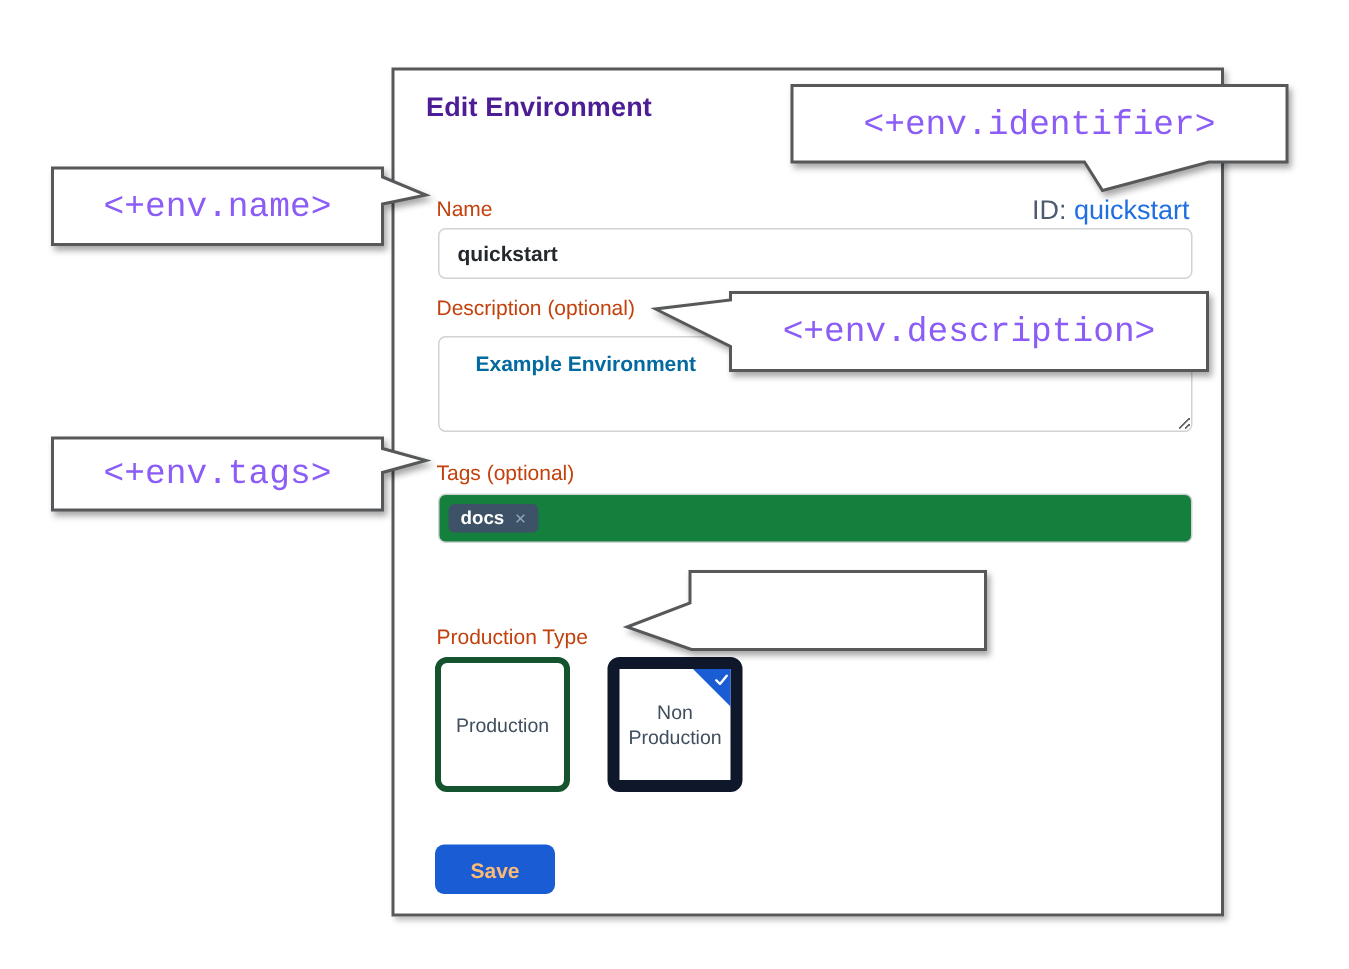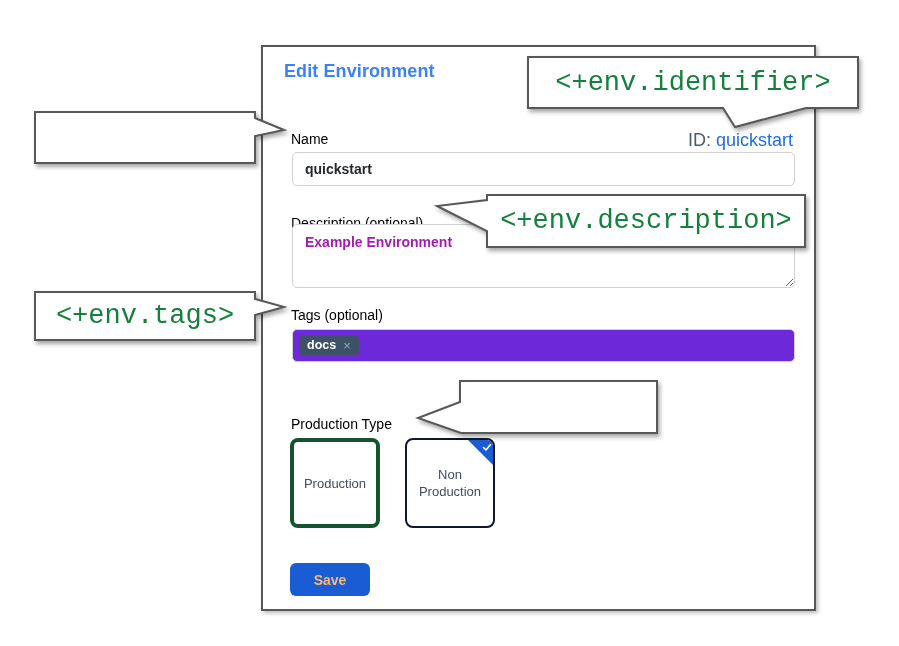--- a/index.html
+++ b/index.html
@@ -7,87 +7,87 @@
   .stage { position: relative; width: 899px; height: 646px; background: #fff; }
 
   
   .dialog {
     position: absolute; left: 261px; top: 45px; width: 555px; height: 566px;
     background: #fff; border: 2px solid #56585a;
     box-shadow: 2px 2px 4px rgba(0,0,0,0.28);
   }
   .dlg-title {
     position: absolute; left: 21px; top: 14px;
-    font-size: 18px; font-weight: 700; color: #3b82f6; letter-spacing: 0.1px;
+    font-size: 18px; font-weight: 700; color: #4c1d95; letter-spacing: 0.1px;
   }
   .field-label {
-    position: absolute; font-size: 14px; font-weight: 500; color: #000000;
+    position: absolute; font-size: 14px; font-weight: 500; color: #c2410c;
   }
   .id-row {
     position: absolute; top: 83px; right: 21px; font-size: 18px; font-weight: 500;
   }
   .id-prefix { color: #4c5c6e; }
   .id-link { color: #1f6fe0; cursor: pointer; }
 
   .text-input {
     position: absolute; left: 29px; width: 503px; height: 34px;
     border: 1px solid #d0d2d4; border-radius: 5px; background: #fff;
     font-family: "Liberation Sans", sans-serif;
     font-size: 14px; font-weight: 600; color: #24292e; padding: 0 12px; outline: none;
   }
   .desc-area {
     position: absolute; left: 29px; top: 177px; width: 503px; height: 64px;
     border: 1px solid #d0d2d4; border-radius: 5px; background: #fff;
     font-family: "Liberation Sans", sans-serif;
-    font-size: 14px; font-weight: 600; color: #a21caf; padding: 8px 12px;
+    font-size: 14px; font-weight: 600; color: #0369a1; padding: 8px 24px;
     resize: both; outline: none; line-height: 18px;
   }
   .tags-input {
     position: absolute; left: 29px; top: 282px; width: 503px; height: 33px;
-    border: 1px solid #d0d2d4; border-radius: 5px; background: #6d28d9;
+    border: 1px solid #d0d2d4; border-radius: 5px; background: #15803d;
     display: flex; align-items: center; padding: 0 6px;
   }
   .tag-chip {
     display: inline-flex; align-items: center; gap: 7px;
     background: #3d5266; color: #ffffff; border-radius: 4px;
     padding: 2px 8px 3px 8px; font-size: 12.5px; font-weight: 700;
   }
   .tag-x { color: #93a7b8; font-weight: 400; font-size: 13px; cursor: pointer; line-height: 1; }
 
   .cards-row { position: absolute; left: 27px; top: 391px; }
   .type-card {
     position: absolute; top: 0; width: 90px; height: 90px;
     border: 4px solid #14532d; border-radius: 8px; background: #fff;
     display: flex; align-items: center; justify-content: center; text-align: center;
     font-size: 13px; color: #3f4e5e; line-height: 17px; cursor: pointer;
     overflow: hidden;
   }
   .type-card.card-0 { left: 0; }
-  .type-card.card-1 { left: 115px; border: 2px solid #0f172a; }
+  .type-card.card-1 { left: 115px; border: 8px solid #0f172a; }
   .corner-check {
     position: absolute; top: -1px; right: -1px; width: 27px; height: 27px;
     background: #1a5cd4;
     clip-path: polygon(0 0, 100% 0, 100% 100%);
   }
   .corner-check svg { position: absolute; top: 2px; right: 1px; }
 
   .save-btn {
     position: absolute; left: 27px; top: 516px; width: 80px; height: 33px;
     background: #1a5cd4; color: #fdba74; border: none; border-radius: 6px;
     font-family: "Liberation Sans", sans-serif; font-size: 14px; font-weight: 600;
     cursor: pointer;
   }
 
   
   .callout-layer { position: absolute; left: 0; top: 0; width: 899px; height: 646px; pointer-events: none; }
   .callout-layer path { fill: #ffffff; stroke: #56585a; stroke-width: 2; }
   .co-shadow { filter: drop-shadow(2px 3px 2px rgba(0,0,0,0.35)); }
   .callout-text {
     position: absolute; pointer-events: none;
-    font-family: "Liberation Mono", monospace; font-size: 27px; color: #15803d;
+    font-family: "Liberation Mono", monospace; font-size: 23px; color: #8b5cf6;
     display: flex; align-items: center; justify-content: center; white-space: nowrap;
   }
   .co-name        { left: 35px;  top: 112px; width: 220px; height: 51px; }
   .co-identifier  { left: 528px; top: 57px;  width: 330px; height: 51px; }
   .co-description { left: 487px; top: 195px; width: 318px; height: 52px; }
   .co-tags        { left: 35px;  top: 292px; width: 220px; height: 48px; }
   .co-type        { left: 460px; top: 381px; width: 197px; height: 52px; }
 </style>
 </head>
 <body>
@@ -100,21 +100,21 @@
 
     <div class="field-label" style="left:28px; top:84px;">Name</div>
 
     <div class="id-row">
       <span class="id-prefix">ID:</span>
       <span class="id-link">quickstart</span>
     </div>
 
     <input class="text-input" style="top: 105px;" type="text" value="quickstart">
 
-    <div class="field-label" style="left:28px; top:168px;">Description (optional)</div>
+    <div class="field-label" style="left:28px; top:150px;">Description (optional)</div>
 
     <textarea class="desc-area" style="">Example Environment</textarea>
 
     <div class="field-label" style="left:28px; top:260px;">Tags (optional)</div>
 
     <div class="tags-input">
       <span class="tag-chip">
         <span>docs</span>
         <span class="tag-x">×</span>
       </span>
@@ -142,17 +142,18 @@
   <svg class="callout-layer" width="899" height="646" viewBox="0 0 899 646">
     <g class="co-shadow">
       <path d="M35,112 H255 V118 L284,130 L255,136 V163 H35 Z"></path>
       <path d="M528,57 H858 V108 H806 L735,127 L723,108 H528 Z"></path>
       <path d="M487,195 H805 V247 H487 V231 L437,206 L487,200 Z"></path>
       <path d="M35,292 H255 V299 L284,307 L255,315 V340 H35 Z"></path>
       <path d="M460,381 H657 V433 L461,433 L418,418 L460,402 Z"></path>
     </g>
   </svg>
 
+  <div class="callout-text co-name">&lt;+env.name&gt;</div>
   <div class="callout-text co-identifier">&lt;+env.identifier&gt;</div>
   <div class="callout-text co-description">&lt;+env.description&gt;</div>
   <div class="callout-text co-tags">&lt;+env.tags&gt;</div>
 
 </div>
 
 </body></html>

